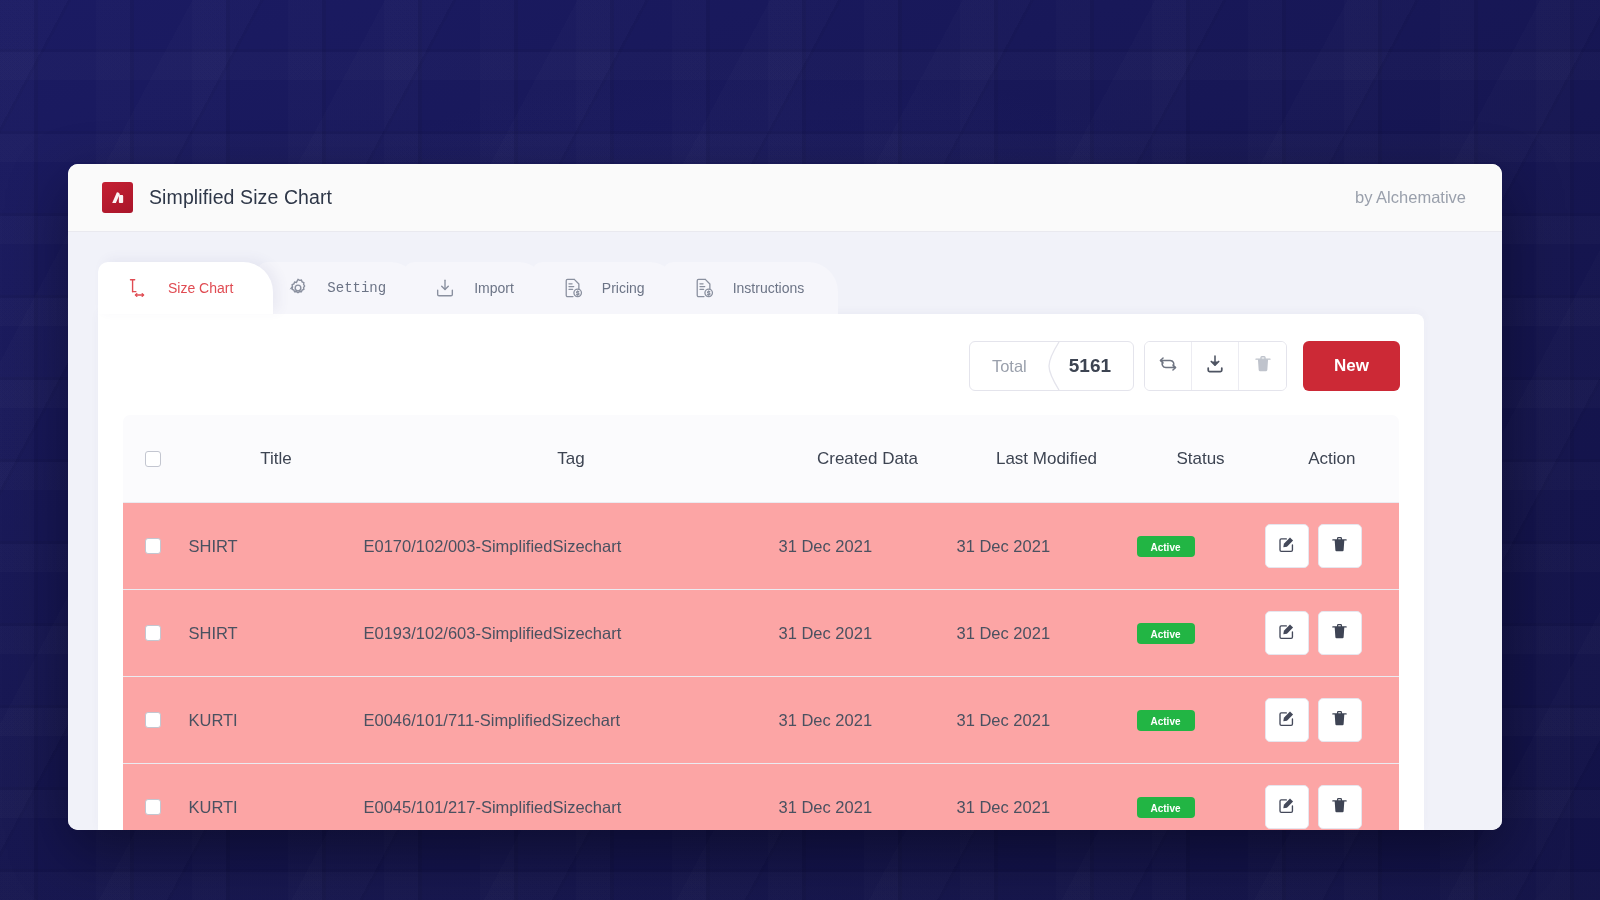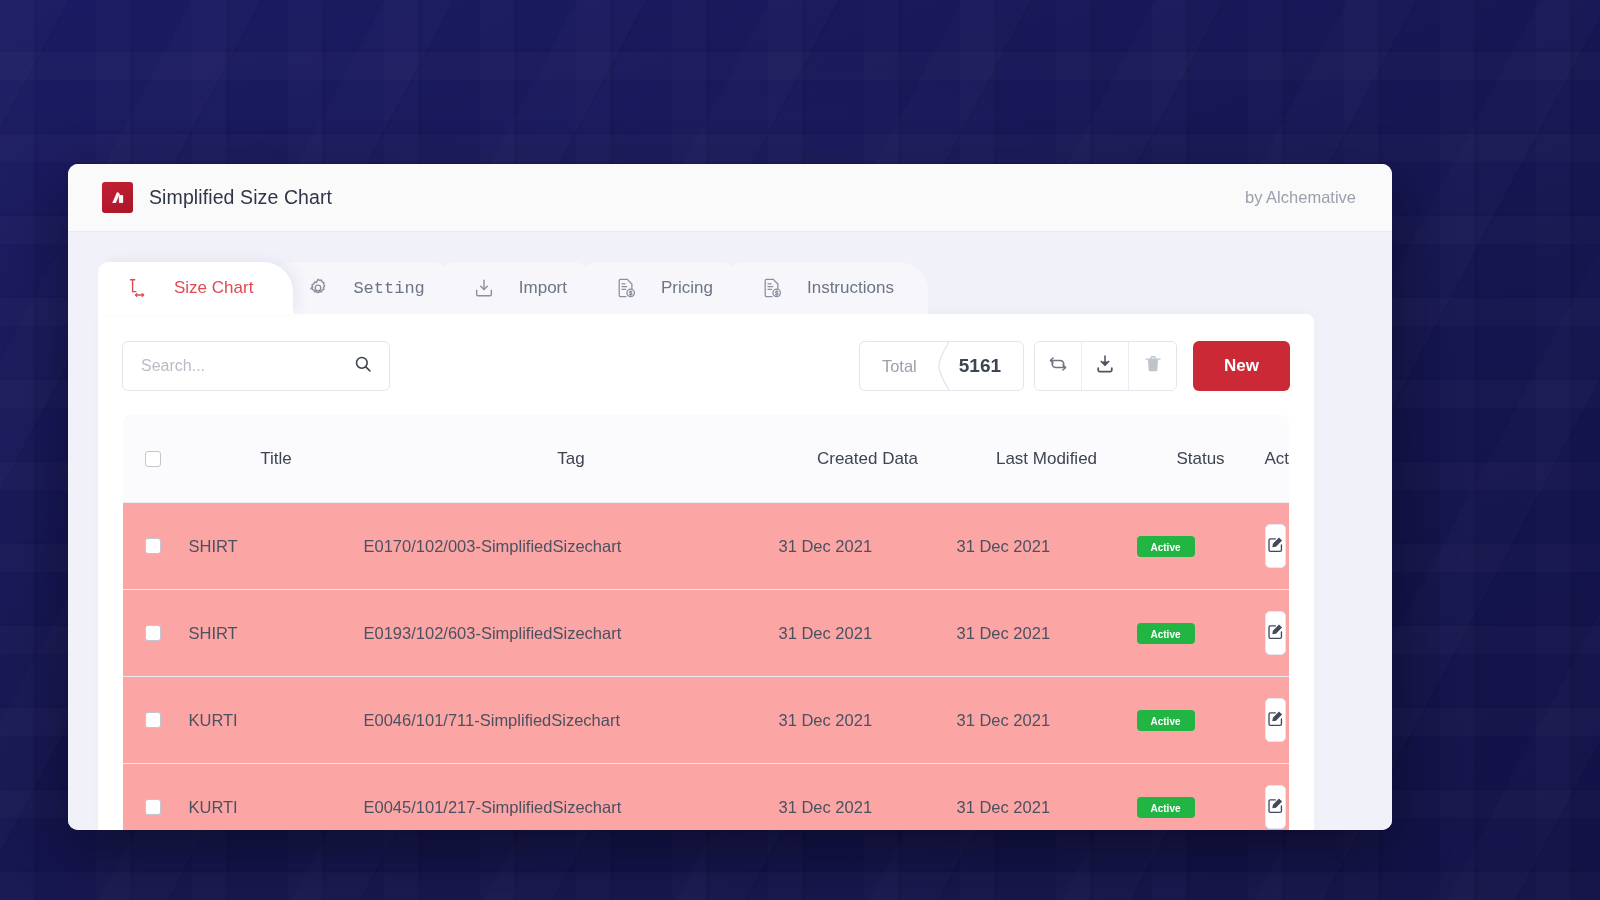--- a/index.html
+++ b/index.html
@@ -41,21 +41,21 @@
     inset: 0;
     background:
       radial-gradient(ellipse 900px 500px at 48% 46%, rgba(60,60,150,0.22), rgba(0,0,0,0) 70%);
   }
 
   
   #app-window {
     position: absolute;
     left: 68px;
     top: 164px;
-    width: 1324px;
+    width: 1434px;
     height: 666px;
     background: #ffffff;
     border-radius: 10px 10px 10px 10px;
     overflow: hidden;
     box-shadow: 0 22px 60px rgba(0,0,0,0.38);
   }
 
   
   #app-header {
     height: 68px;
@@ -98,26 +98,26 @@
     align-items: flex-end;
     height: 52px;
     padding-left: 0px;
     position: relative;
     z-index: 3;
   }
   .tab {
     height: 52px;
     display: flex;
     align-items: center;
-    gap: 24px;
+    gap: 18px;
     padding: 0 34px 0 30px;
     background: #f6f6fb;
     border-radius: 10px 30px 0 0;
     color: #6c7486;
-    font-size: 17px;
+    font-size: 14px;
     margin-right: -16px;
     position: relative;
   }
   .tab .tab-ico { width: 22px; height: 22px; display: block; flex: none; }
   .tab.active {
     background: #ffffff;
     color: #e04b52;
     z-index: 5;
     padding-right: 40px;
     box-shadow: 6px -3px 12px rgba(80,85,140,0.07);
@@ -377,29 +377,20 @@
         </span>
         <span>Instructions</span>
       </div>
 
     </div>
 
     <div id="content-card">
 
       <div id="toolbar">
 
-        <div id="search-box">
-          <input id="search-input" type="text" placeholder="Search..." style="">
-          <span>
-            <svg width="20" height="20" viewBox="0 0 24 24" fill="none" stroke="#3b414d" stroke-width="1.9" stroke-linecap="round">
-              <circle cx="10.6" cy="10.6" r="6.4"></circle>
-              <path d="M15.4 15.4 L20.4 20.4"></path>
-            </svg>
-          </span>
-        </div>
 
         <div id="toolbar-right">
 
           <div id="total-group">
             <span id="total-label">Total</span>
             <span id="total-divider">
               <svg width="20" height="48" viewBox="0 0 20 48" fill="none">
                 <path d="M16 0 C16 0 6 16 6 24 C6 32 16 48 16 48" stroke="#e4e4ec" stroke-width="1.3" fill="none"></path>
               </svg>
             </span>

